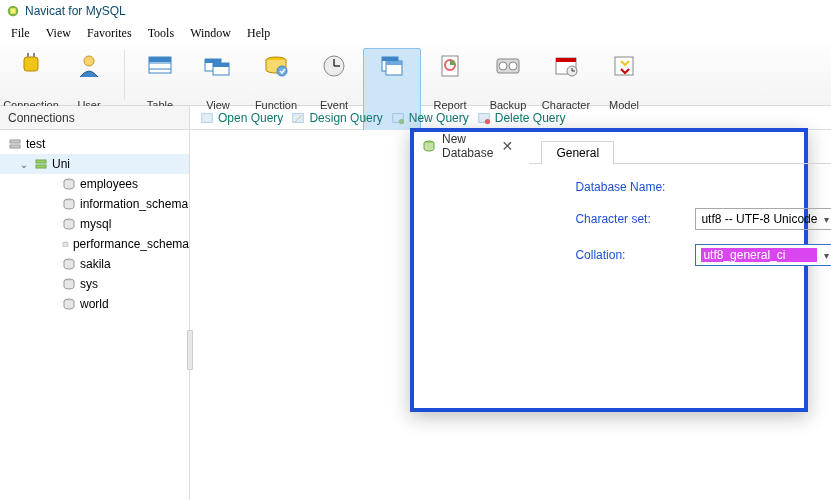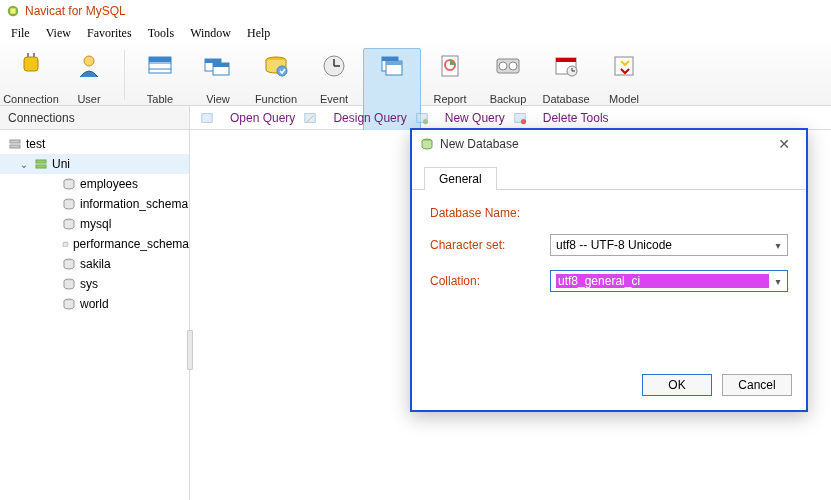--- a/index.html
+++ b/index.html
@@ -1,55 +1,55 @@
 <!DOCTYPE html>
 <html><head>
 <meta charset="utf-8">
 <style>
   * { box-sizing: border-box; margin: 0; padding: 0; font-family: "Segoe UI", Tahoma, sans-serif; font-size: 12px; }
   body { width: 831px; height: 500px; background: #fff; overflow: hidden; position: relative; }
   .titlebar { display: flex; align-items: center; padding: 4px 6px; height: 22px; }
   .titlebar .app-icon { width: 14px; height: 14px; margin-right: 5px; }
-  .titlebar .app-title { color: #c2410c; }
+  .titlebar .app-title { color: #0c4a6e; }
   .menubar { display: flex; gap: 2px; padding: 2px 4px; height: 22px; align-items: center; }
   .menubar span { padding: 2px 7px; cursor: default; font-family: Liberation Serif, serif; }
   .toolbar { display: flex; align-items: flex-start; padding: 4px 2px 2px 2px; height: 62px; border-bottom: 1px solid #d9d9d9; background: linear-gradient(#fdfdfd,#f4f4f4); gap: 0; }
   .tb-btn { display: flex; flex-direction: column; align-items: center; width: 58px; padding: 2px 0; border: 1px solid transparent; border-radius: 2px; }
   .tb-btn.active { background: #cde6f7; border-color: #8cc2eb; gap: 40px; }
   .tb-btn .tb-icon { width: 36px; height: 30px; display: flex; align-items: center; justify-content: center; }
-  .tb-btn .tb-label { font-size: 11px; color: #333; margin-top: 12px; }
+  .tb-btn .tb-label { font-size: 11px; color: #333; margin-top: 18px; }
   .tb-sep { width: 1px; height: 50px; background: #e0e0e0; margin: 2px 6px; }
   .secondbar { display: flex; align-items: center; height: 24px; border-bottom: 1px solid #dcdcdc; }
   .secondbar .panel-title { width: 190px; padding-left: 8px; color: #333; background: #f5f5f5; height: 100%; display: flex; align-items: center; border-right: 1px solid #dcdcdc;}
   .secondbar .sb-btns { display: flex; gap: 8px; padding-left: 10px; align-items: center; }
-  .sb-btn { display: flex; align-items: center; gap: 16px; color: #701a75; }
+  .sb-btn { display: flex; align-items: center; gap: 4px; color: #0f766e; }
   .sb-btn .sb-icon { width: 14px; height: 14px; opacity: .6; }
   .main { display: flex; height: calc(500px - 22px - 22px - 62px - 24px); }
   .sidebar { width: 190px; border-right: 1px solid #dcdcdc; padding: 4px 0; overflow: auto; }
   .tree-row { display: flex; align-items: center; height: 20px; padding-left: 6px; }
   .tree-row.selected { background: #e5f1fb; }
   .tree-level-1 { padding-left: 4px; }
   .tree-level-2 { padding-left: 18px; }
   .tree-level-3 { padding-left: 58px; }
   .tw { width: 12px; display: inline-flex; justify-content: center; color: #666; font-size: 10px; }
   .tree-icon { width: 14px; height: 14px; margin: 0 4px; display: inline-flex; align-items:center; justify-content:center; }
   .content { flex: 1; background: #fff; position: relative; }
   .splitter { width: 6px; height: 40px; position: absolute; left: -3px; top: 200px; background: #e8e8e8; border:1px solid #ccc; border-radius:1px; }
   
-  .dialog { position: absolute; left: 410px; top: 128px; width: 398px; height: 284px; background: #fff; border: 2px solid #1d4ed8; box-shadow: 0 5px 18px rgba(0,0,0,.25); display:flex; flex-direction:column; }
+  .dialog { position: absolute; left: 410px; top: 128px; width: 398px; height: 284px; background: #fff; border: 4px solid #1d4ed8; box-shadow: 0 5px 18px rgba(0,0,0,.25); display:flex; flex-direction:row; }
   .dlg-title { display: flex; align-items: center; height: 28px; padding: 0 8px; }
   .dlg-title .dlg-icon { width: 14px; height: 14px; margin-right: 6px; }
   .dlg-title .dlg-text { flex: 1; color: #333; }
   .dlg-title .dlg-close { width: 28px; text-align: center; color: #555; font-size: 14px; }
   .dlg-body { flex:1; padding: 0 0 0 0; }
   .tabstrip { display:flex; padding: 8px 12px 0 12px; border-bottom: 1px solid #d4d4d4; }
   .tab { padding: 4px 14px; border:1px solid #d4d4d4; border-bottom: none; background:#fff; position:relative; top:1px; }
   .form { padding: 16px 18px; }
   .form-row { display:flex; align-items:center; margin-bottom: 14px; }
-  .form-row label { width: 120px; color:#c2410c; }
+  .form-row label { width: 120px; color:#1d4ed8;margin-left:28px; }
   .form-row .ctrl { flex:1; }
   .form-row input[type="text"] { width: 100%; height: 22px; padding: 1px 5px; border:1px solid #a9a9a9; }
   .combo { width:100%; height:22px; border:1px solid #a9a9a9; display:flex; align-items:center; padding: 0 0 0 5px; position:relative; }
   .combo.selected { border-color:#2f72c3; background:#fff; }
   .combo-text { flex:1; white-space:nowrap; overflow:hidden; }
   .combo-text.hl { background:#d946ef; color:#fff; padding:0 2px; display:inline-block; }
   .combo-arrow { width:18px; text-align:center; color:#555; font-size:10px; }
   .dlg-foot { display:flex; justify-content:flex-end; gap:10px; padding: 4px 14px 14px; }
   .btn { min-width: 70px; height: 22px; border:1px solid #a9a9a9; background:#f7f7f7; display:flex; align-items:center; justify-content:center; }
   .btn.primary { border-color:#2f72c3; }
@@ -174,21 +174,21 @@
   <div class="tb-btn">
     <span class="tb-icon">
         <svg width="30" height="26" viewBox="0 0 30 26">
           <rect x="5" y="5" width="20" height="16" fill="#fff" stroke="#888"></rect>
           <rect x="5" y="5" width="20" height="4" fill="#c00"></rect>
           <circle cx="21" cy="18" r="5" fill="#ececec" stroke="#888"></circle>
           <line x1="21" y1="18" x2="21" y2="15" stroke="#333"></line>
           <line x1="21" y1="18" x2="24" y2="18" stroke="#333"></line>
         </svg>
       </span>
-    <span class="tb-label">Database</span>
+    <span class="tb-label">Character</span>
   </div>
   <div class="tb-btn">
     <span class="tb-icon">
         <svg width="30" height="26" viewBox="0 0 30 26">
           <rect x="6" y="4" width="18" height="18" fill="#fff" stroke="#888"></rect>
           <path d="M12 8 l4 4 l4 -4" stroke="#f0c419" fill="none" stroke-width="2"></path>
           <path d="M12 16 l4 4 l4 -4" stroke="#cc0000" fill="none" stroke-width="2"></path>
         </svg>
       </span>
     <span class="tb-label">Model</span>
@@ -216,21 +216,21 @@
             <rect x="2" y="3" width="12" height="10" fill="#cfe2f3" stroke="#6fa8dc"></rect>
             <circle cx="12" cy="12" r="3" fill="#6aa84f"></circle>
           </svg></span>
         <span>New Query</span>
       </div>
     <div class="sb-btn">
         <span class="sb-icon"><svg viewBox="0 0 16 16">
             <rect x="2" y="3" width="12" height="10" fill="#cfe2f3" stroke="#6fa8dc"></rect>
             <circle cx="12" cy="12" r="3" fill="#cc0000"></circle>
           </svg></span>
-        <span>Delete Tools</span>
+        <span>Delete Query</span>
       </div>
   </div>
 </div>
 
 <div class="main">
   <div class="sidebar">
     <div class="tree-row tree-level-1">
       <span class="tree-icon">
           <svg viewBox="0 0 14 14">
             <rect x="2" y="3" width="10" height="3" fill="#ccc" stroke="#999"></rect>

